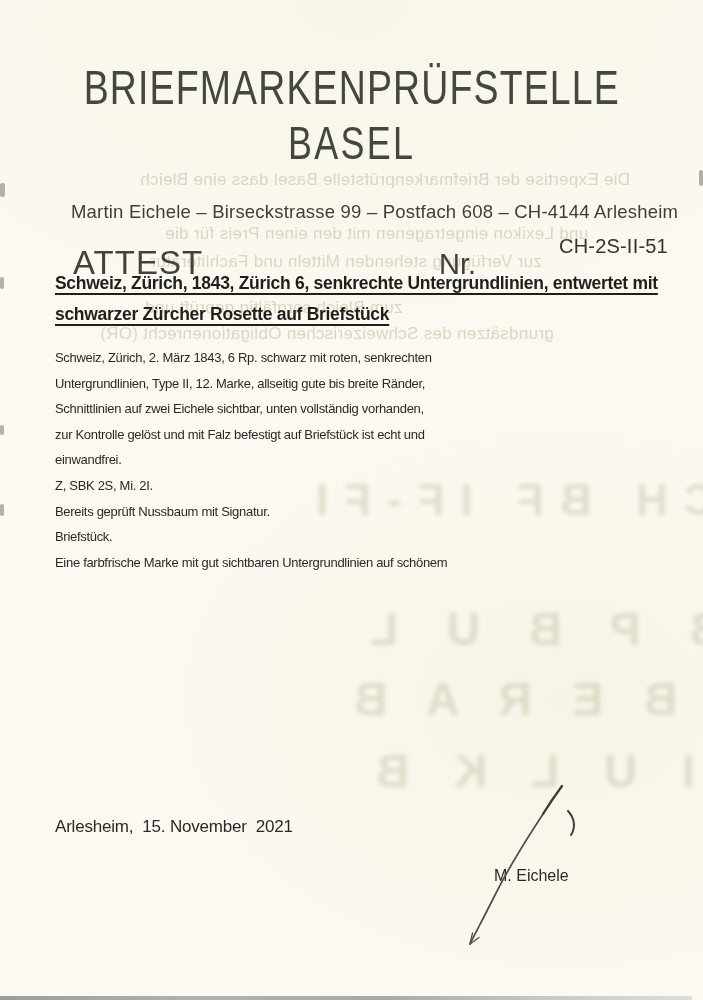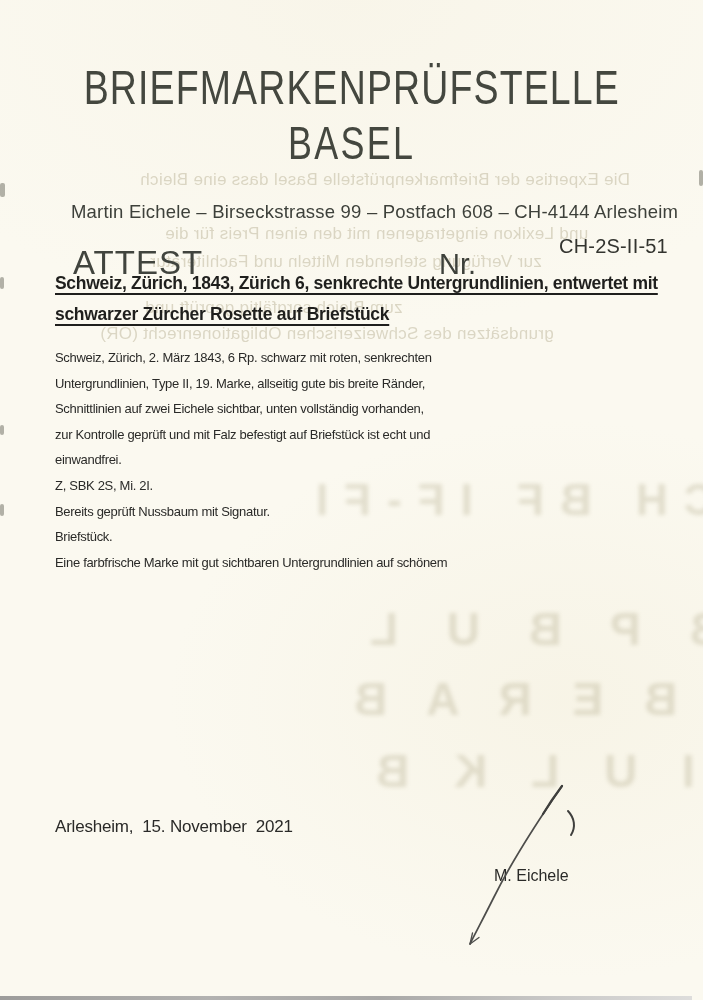--- a/index.html
+++ b/index.html
@@ -106,23 +106,23 @@
   <div class="nr">Nr.</div>
   <div class="certno">CH-2S-II-51</div>
 
   <div class="subject">
     <span class="u">Schweiz, Zürich, 1843, Zürich 6, senkrechte Untergrundlinien, entwertet mit</span><br>
     <span class="u">schwarzer Zürcher Rosette auf Briefstück</span>
   </div>
 
   <div class="bodytext">
     <div>Schweiz, Zürich, 2. März 1843, 6 Rp. schwarz mit roten, senkrechten</div>
-    <div>Untergrundlinien, Type II, 19. Marke, allseitig gute bis breite Ränder,</div>
+    <div>Untergrundlinien, Type II, 12. Marke, allseitig gute bis breite Ränder,</div>
     <div>Schnittlinien auf zwei Eichele sichtbar, unten vollständig vorhanden,</div>
-    <div>zur Kontrolle geprüft und mit Falz befestigt auf Briefstück ist echt und</div>
+    <div>zur Kontrolle gelöst und mit Falz befestigt auf Briefstück ist echt und</div>
     <div>einwandfrei.</div>
     <div>Z, SBK 2S, Mi. 2I.</div>
     <div>Bereits geprüft Nussbaum mit Signatur.</div>
     <div>Briefstück.</div>
     <div>Eine farbfrische Marke mit gut sichtbaren Untergrundlinien auf schönem</div>
   </div>
 
   <div class="dateline">Arlesheim,  15. November  2021</div>
   <div class="signer">M. Eichele</div>
 

